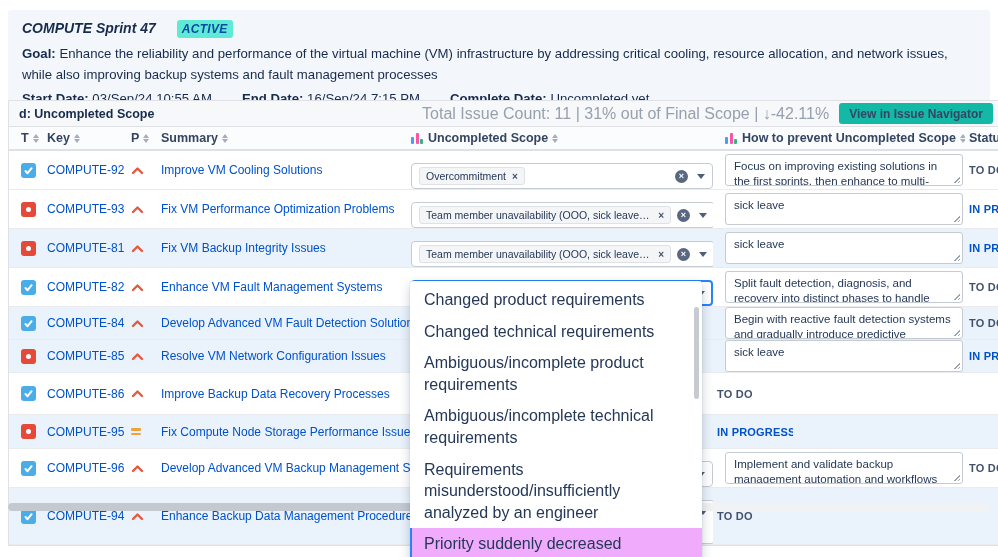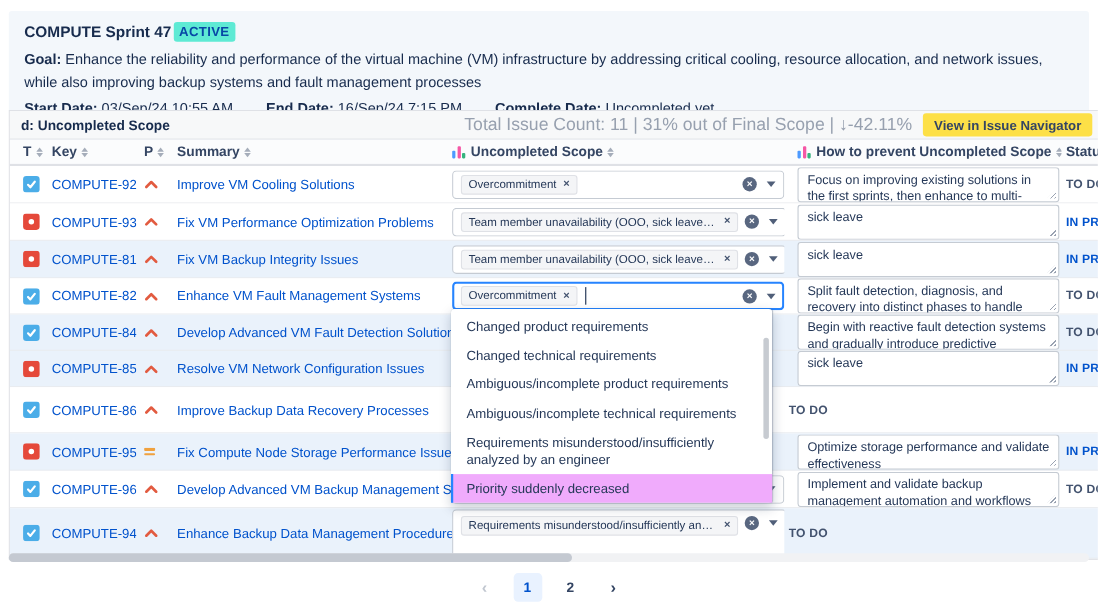--- a/index.html
+++ b/index.html
@@ -2,37 +2,37 @@
 <html><head>
 <meta charset="utf-8">
 <style>
   * { box-sizing: border-box; margin: 0; padding: 0; }
   html,body { width: 998px; height: 557px; overflow: hidden; background:#fff;
     font-family: "Liberation Sans", sans-serif; color:#172B4D; position:relative; }
 
   
   .sprint-panel { position:absolute; left:8px; top:10px; width:982px; padding:10px 14px 11px;
     background:#F3F7FB; border-radius:3px; }
-  .sprint-title-row { display:flex; align-items:center; gap:2px; }
+  .sprint-title-row { display:flex; gap:21px;font-style:italic; }
   .sprint-title { font-size:14px; font-weight:bold; }
   .badge-active { background:#5eead4; color:#0747A6; font-size:12px; font-weight:bold;
     padding:2px 5px; border-radius:3px; letter-spacing:.3px; }
   .sprint-goal { margin-top:6px; font-size:13.2px; line-height:1.58; max-width:950px; }
   .sprint-goal b, .date-item b { font-weight:bold; }
   .sprint-dates { margin-top:5px; display:flex; gap:30px; font-size:13.2px; }
 
   
   .table-panel { position:absolute; left:8px; top:100px; width:1022px;
     border:1px solid #DFE1E6; background:#fff; }
   .panel-head { display:flex; align-items:center; height:26px; background:#F7F8F9;
     border-bottom:1px solid #DFE1E6; padding:0 10px; }
   .panel-title { font-size:12.5px; font-weight:bold; }
   .panel-right { margin-left:auto; display:flex; align-items:center; gap:10px; padding-right:26px; }
   .panel-summary { color:#97A0AF; font-size:16px; white-space:nowrap; }
-  .btn-subtle { background:#fde047; border:none; border-radius:3px; height:21px; padding:0 10px;
+  .btn-subtle { background:#14b8a6; border:none; border-radius:3px; height:21px; padding:0 10px;
     font-family:inherit; font-size:12px; font-weight:bold; color:#344563; cursor:pointer; white-space:nowrap; }
 
   .hdr-row { display:flex; align-items:center; height:24px; background:#FBFCFD;
     border-bottom:2px solid #DFE1E6; font-size:12.5px; font-weight:bold; color:#344563; }
   .hcell { display:flex; align-items:center; white-space:nowrap; overflow:hidden; flex:none; }
   .c-type   { width:38px;  padding-left:12px; }
   .c-key    { width:84px; }
   .c-priority { width:30px; }
   .c-summary { width:250px; }
   .c-scope  { width:302px; }
@@ -56,21 +56,21 @@
   .type-icon { width:15px; height:15px; border-radius:3px; display:flex; align-items:center; justify-content:center; }
   .type-task { background:#4BADE8; }
   .type-bug  { background:#E5493A; }
   .bug-dot { width:5px; height:5px; border-radius:50%; background:#fff; }
 
   .link { color:#0052CC; font-size:12px; text-decoration:none; white-space:nowrap; overflow:hidden; }
   .pr-med { display:flex; flex-direction:column; gap:2px; }
   .pr-med i { display:block; width:10px; height:2.5px; border-radius:1px; background:#F0A13E; }
 
   .select { width:352px; min-height:26px; border:1px solid #C5CBD3; border-radius:4px;
-    background:#fff; display:flex; align-items:center; padding:2px 7px; }
+    background:#fff; display:flex; align-items:center; padding:2px 7px;margin-top:12px; }
   .select.focused { border:2px solid #2684FF; padding:1px 6px; }
   .select.tall { height:44px; align-items:flex-start; padding-top:5px; }
   .chip { display:inline-flex; align-items:center; gap:6px; background:#F4F5F7;
     border:1px solid #DFE1E6; border-radius:3px; padding:2px 6px; font-size:10.5px;
     color:#253858; max-width:252px; white-space:nowrap; }
   .chip .lbl { overflow:hidden; text-overflow:ellipsis; }
   .chip .x { font-size:10px; font-weight:bold; color:#42526E; cursor:pointer; }
   .cursorbar { width:1px; height:16px; background:#172B4D; margin-left:7px; }
   .sel-icons { margin-left:auto; display:flex; align-items:center; gap:9px; padding-left:6px; }
   .clear-ic { width:13px; height:13px; border-radius:50%; background:#596780; color:#fff;
@@ -88,21 +88,21 @@
     clip-path:polygon(100% 0, 100% 100%, 0 100%); }
 
   .status { font-size:11px; font-weight:bold; white-space:nowrap; letter-spacing:.2px; }
   .status.todo { color:#42526E; }
   .status.inprog { color:#0052CC; }
 
   
   .menu { position:absolute; left:410px; top:281px; width:292px; background:#fff; z-index:6;
     border-radius:3px; box-shadow:0 4px 11px rgba(9,30,66,.22), 0 0 1px rgba(9,30,66,.32);
     padding:3px 0 0; }
-  .menu-item { font-size:12px; color:#253858; padding:5px 22px 5px 14px; line-height:1.35; cursor:pointer; }
+  .menu-item { font-size:16px; color:#253858; padding:5px 22px 5px 14px; line-height:1.35; cursor:pointer; }
   .menu-item.sel { background:#f0abfc; box-shadow:inset 2px 0 0 #2684FF; }
   .menu-scroll { position:absolute; right:3px; top:26px; width:5px; height:92px;
     background:#C7CBD1; border-radius:3px; }
 
   
   .hscroll { position:absolute; left:8px; top:503px; width:982px; height:8px;
     background:#F1F2F4; border-radius:4px; }
   .hscroll .thumb { width:512px; height:8px; background:#C4C9D1; border-radius:4px; }
   .pager { position:absolute; left:0; top:521px; width:998px; display:flex;
     justify-content:center; align-items:center; gap:13px; }
@@ -456,23 +456,20 @@
             <span class="pr-med">
               <i></i>
               <i></i>
             </span>
           </span>
         </div>
     <div class="cell c-summary">
           <a class="link" href="#">Fix Compute Node Storage Performance Issues</a>
         </div>
     <div class="cell c-scope"></div>
-    <div class="cell c-prevent">
-          <div class="ta">Optimize storage performance and validate effectiveness<span class="grip"></span></div>
-        </div>
     <div class="cell c-status">
           <span class="status inprog">IN PROGRESS</span>
         </div>
   </div>
       <div class="row" style="min-height: 34px;">
     <div class="cell c-type">
           <span class="type-icon type-task">
             <svg width="11" height="11" viewBox="0 0 11 11" style="display:block">
               <path d="M2.5 6 L4.6 8.2 L8.6 3.2" stroke="#fff" stroke-width="2" fill="none" stroke-linecap="round" stroke-linejoin="round"></path>
             </svg>

